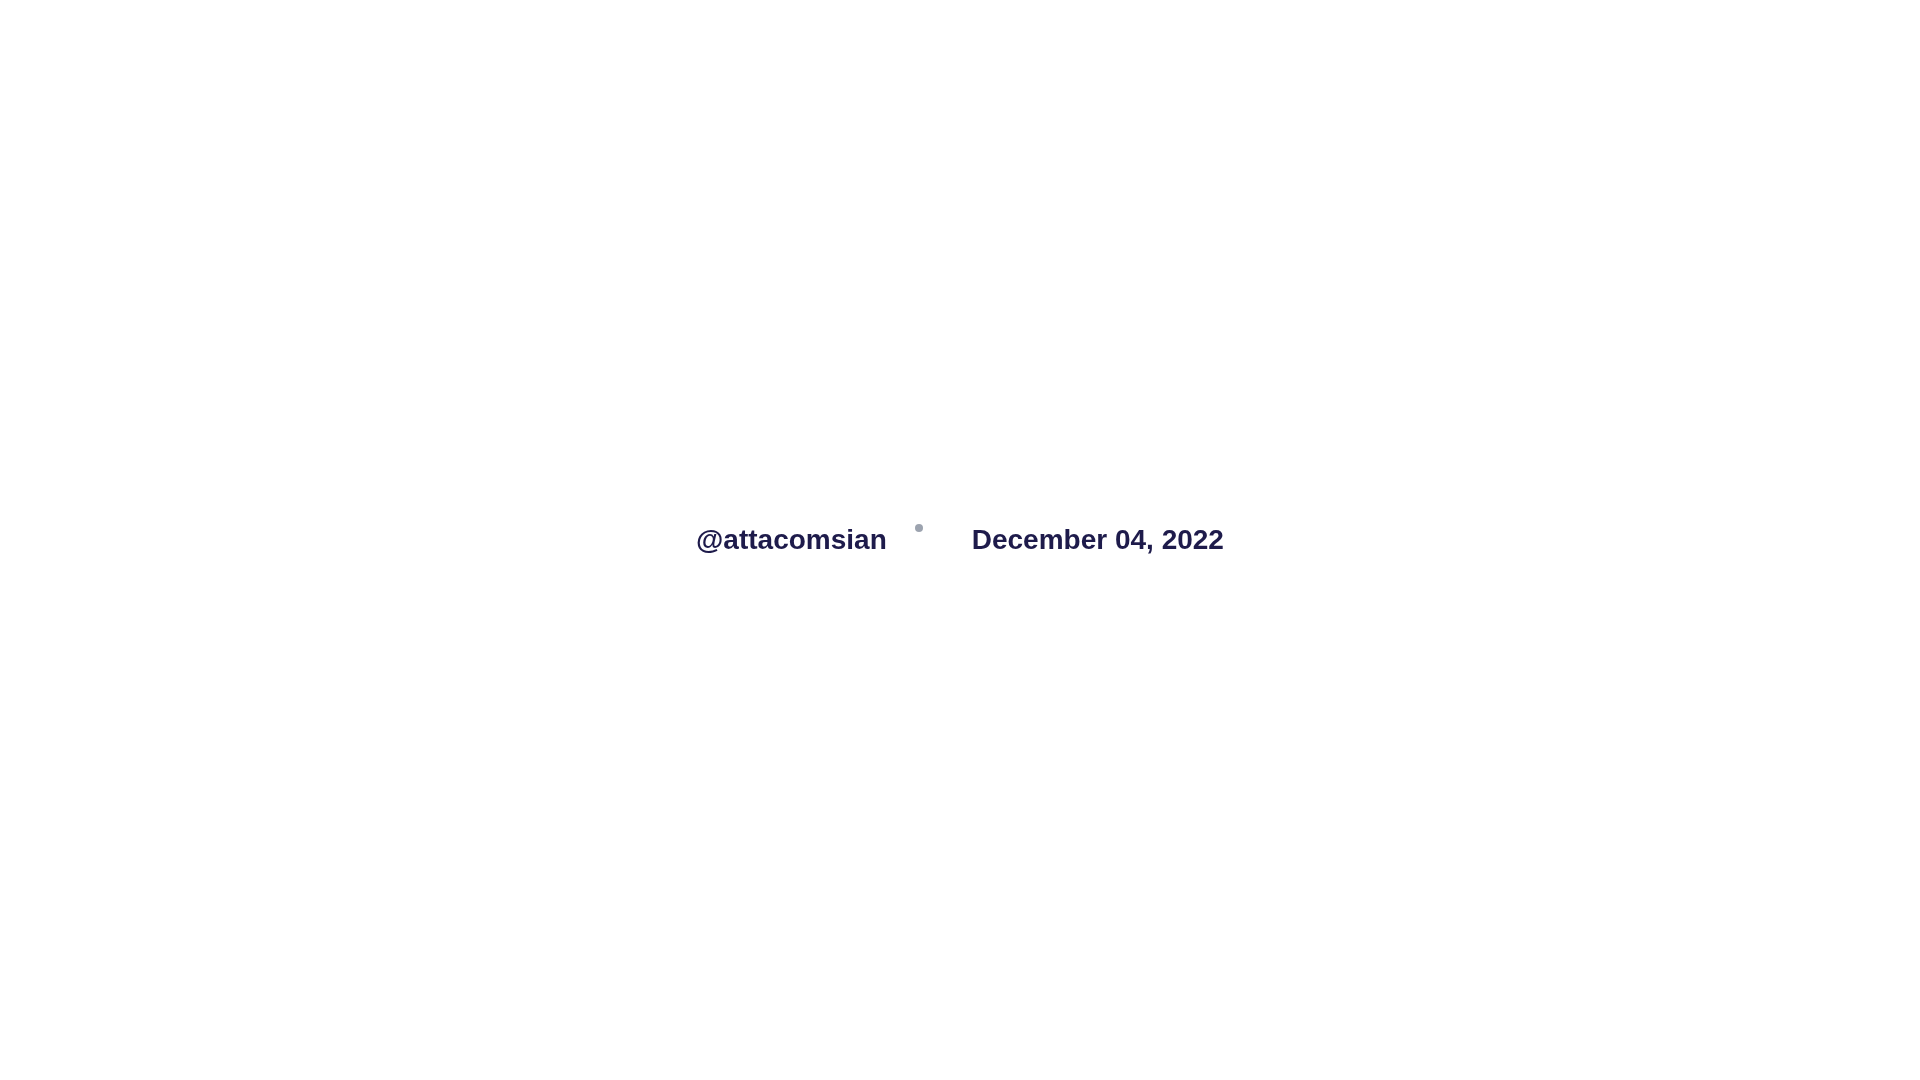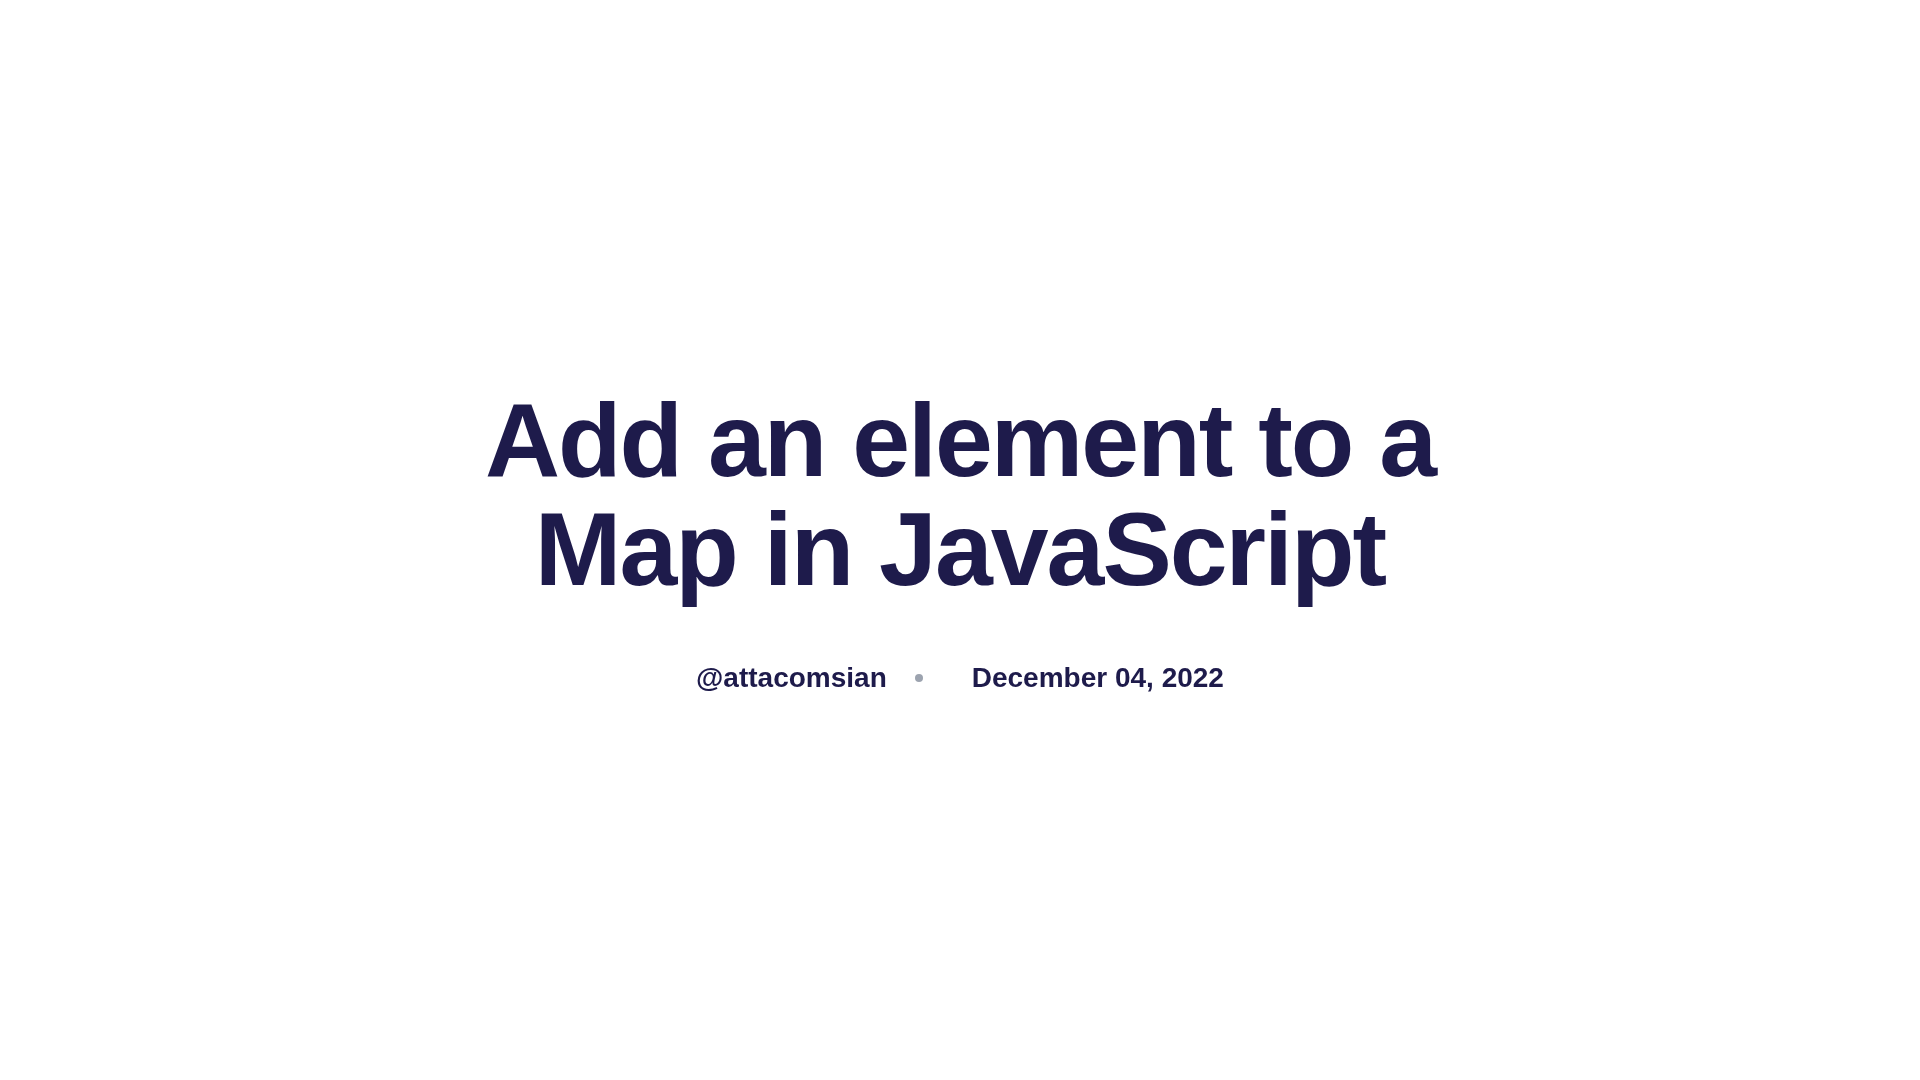--- a/index.html
+++ b/index.html
@@ -31,21 +31,21 @@
       font-weight: 800;
       color: #1e1b4b;
       line-height: 1.05;
       letter-spacing: -2px;
       margin-bottom: 58px;
       max-width: 1100px;
     }
     
     .meta {
       display: flex;
-      align-items: center;
+      align-items: flex-start;
       gap: 28px;
       font-size: 28px;
       font-weight: 700;
       color: #1e1b4b;
     }
     
     .author {
       color: #1e1b4b;
     }
     
@@ -59,19 +59,18 @@
     
     .date {
       color: #1e1b4b;
       margin-left: 21px;
     }
   </style>
 </head>
 <body>
 
 <div class="container">
-  <h1 class="title">Add an element to a Map in JavaScript</h1>
   <div class="meta">
     <span class="author">@attacomsian</span>
     <span class="separator"></span>
     <span class="date">December 04, 2022</span>
   </div>
 </div>
 
 </body></html>

